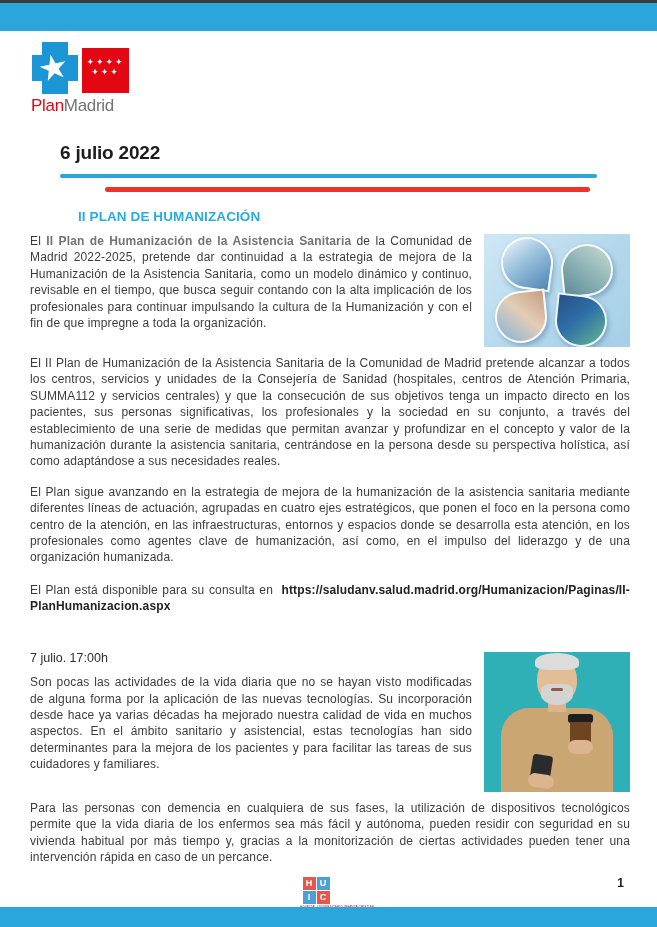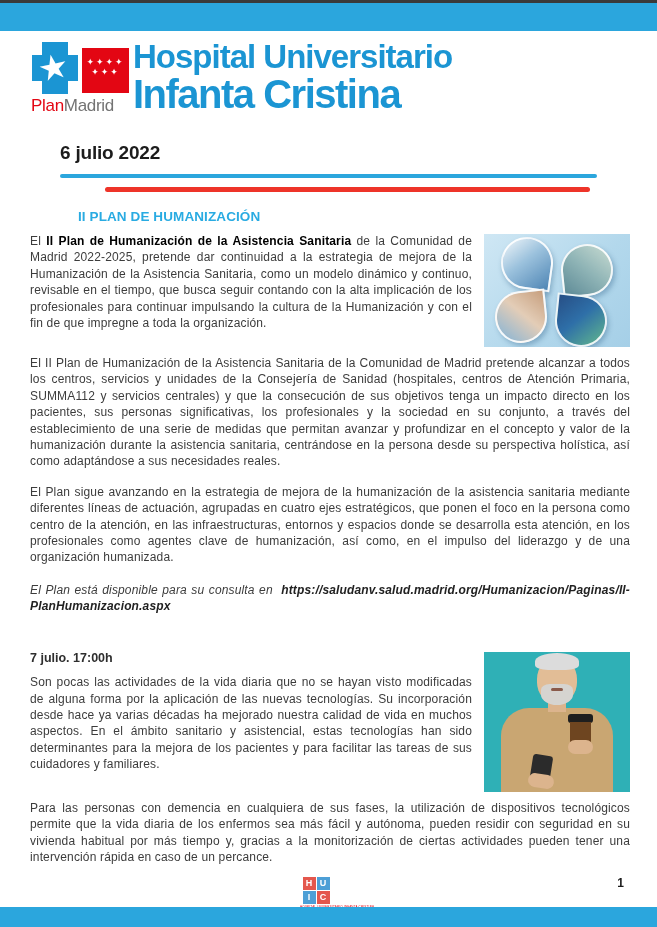--- a/index.html
+++ b/index.html
@@ -30,26 +30,26 @@
   
   .subheader { display:flex; justify-content:space-between; margin:16px 60px 0 60px; font-size:19px; font-weight:bold; color:#1c1c1c; letter-spacing:-0.2px; }
   .rule-cyan { margin:10px 0 0 60px; width:537px; height:4px; border-radius:2px; background:#2ba6dd; }
   .rule-red  { margin:9px 0 0 105px; width:485px; height:5px; border-radius:2.5px; background:#ee3429; }
 
   
   .content { padding:17px 27px 0 30px; }
   .section-heading { color:#29abe2; font-size:13.5px; font-weight:bold; letter-spacing:0.1px; margin-bottom:9px;padding-left:48px; }
   p.body-text { font-size:12px; line-height:16.4px; text-align:justify; margin-bottom:14px; letter-spacing:0.15px; }
   p.clear { clear:right; }
-  .b { font-weight:bold; color:#000000; }
-  .link-line { margin-top:16px; margin-bottom:0;font-style:italic; }
+  .b { font-weight:bold; color:#737373; }
+  .link-line { margin-top:16px; margin-bottom:0; }
   .link-url { font-weight:bold; color:#222222; word-break:break-word; margin-left:4px; }
   .section2 { margin-top:35px; }
   .event-title { font-size:12.5px; font-weight:bold; color:#2e2e2e; line-height:16.5px; margin-bottom:1px; letter-spacing:0.1px; }
-  .event-datetime { font-size:12.5px; font-weight:bold; color:#2e2e2e; line-height:16.5px; margin-bottom:8px; }
+  .event-datetime { font-size:12.5px; font-weight:normal; color:#2e2e2e; line-height:16.5px; margin-bottom:8px; }
 
   
   .photo-flower { float:right; width:146px; height:113px; margin:1px 0 8px 12px;
     background:linear-gradient(135deg,#cfe7f4 0%,#b3d8ec 55%,#a5cfe7 100%); position:relative; overflow:hidden; }
   .petal { position:absolute; width:52px; height:52px; border:2px solid rgba(255,255,255,0.9);
     box-shadow:2px 3px 5px rgba(40,90,130,0.35); }
   .petal-tl { left:17px; top:3px;  border-radius:50% 50% 0 50%; transform:rotate(8deg);
     background:linear-gradient(135deg,#f2f7fa 0%,#9cc2dd 45%,#4f86b5 100%); }
   .petal-tr { left:77px; top:10px; border-radius:50% 50% 50% 0; transform:rotate(-6deg);
     background:linear-gradient(225deg,#c9dcd2 0%,#8fb4b6 50%,#5d8a96 100%); }
@@ -92,24 +92,20 @@
     <div class="logo-cross">
       <div class="bar-h"></div>
       <div class="bar-v"></div>
       <span class="star">★</span>
     </div>
     <div class="logo-flag">
       <div class="flag-row"><span>✦</span><span>✦</span><span>✦</span><span>✦</span></div>
       <div class="flag-row"><span>✦</span><span>✦</span><span>✦</span></div>
     </div>
     <div class="logo-wordmark"><span class="salud">Plan</span><span class="madrid">Madrid</span></div>
-    <div class="hospital-title">
-      <div class="line1">Hospital Universitario</div>
-      <div class="line2">Infanta Cristina</div>
-    </div>
   </div>
 
   <div class="subheader">
     <span>6 julio 2022</span>
   </div>
   <div class="rule-cyan"></div>
   <div class="rule-red"></div>
 
   <div class="content">
 

